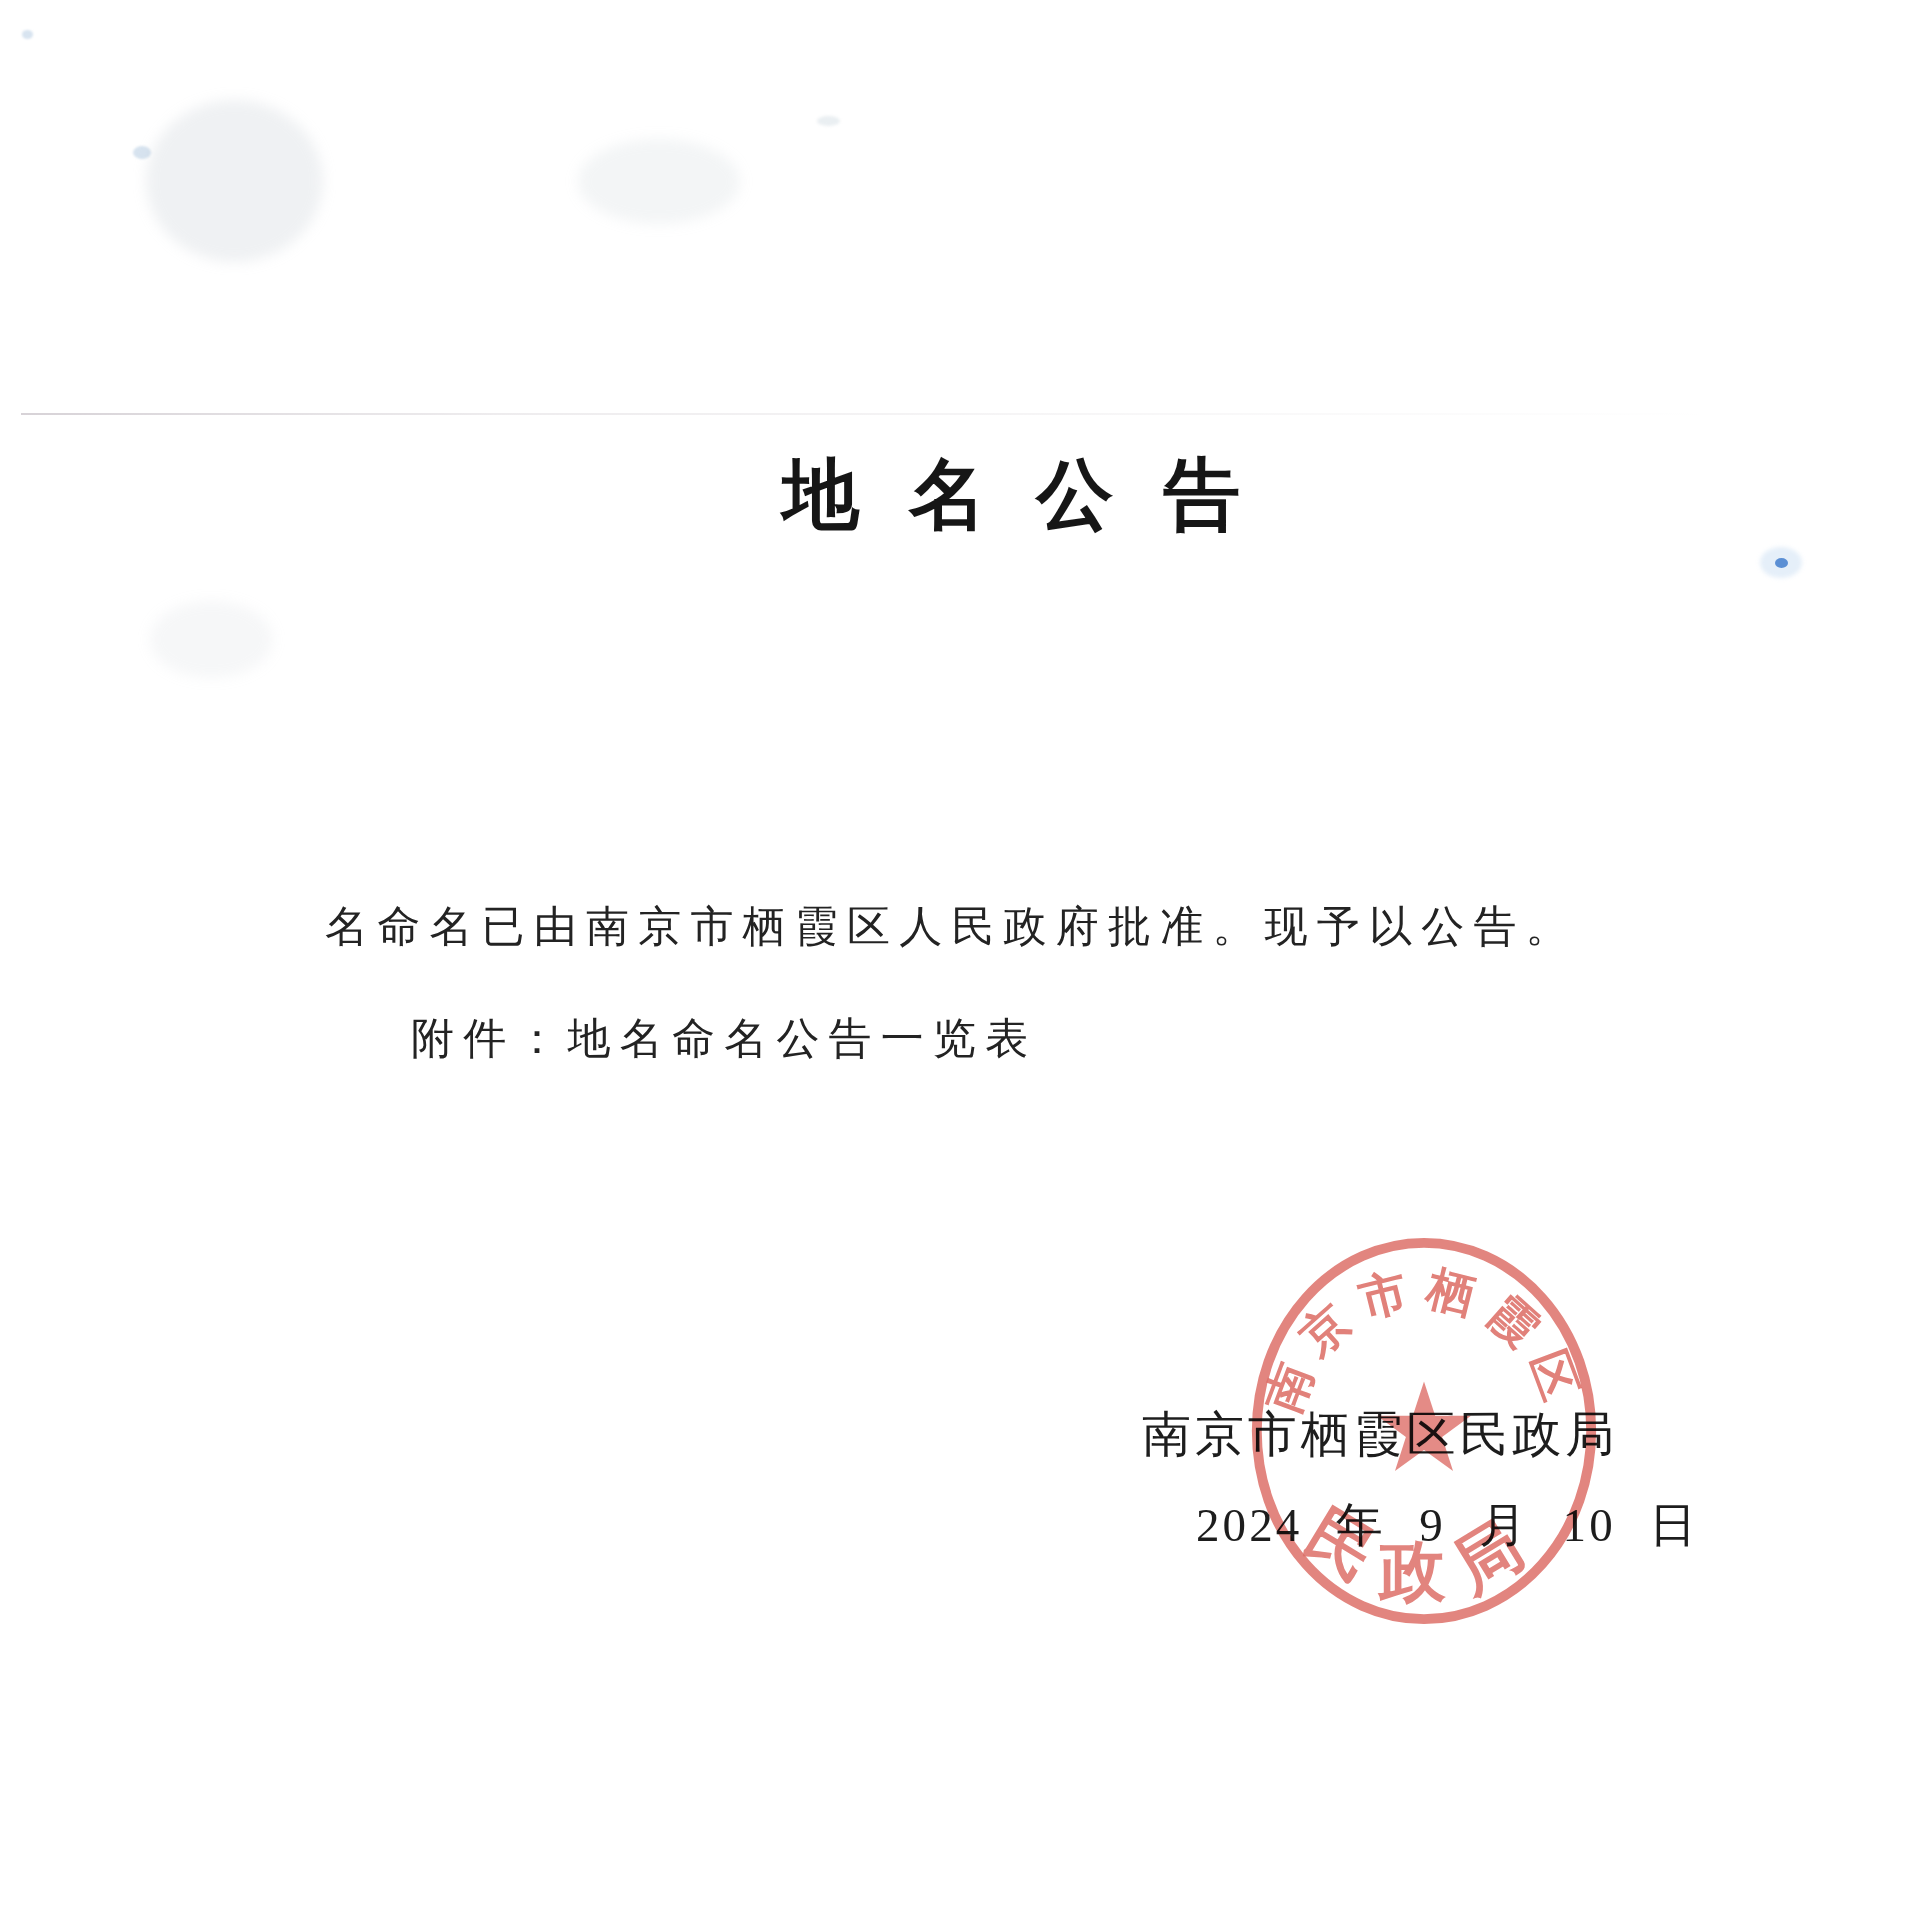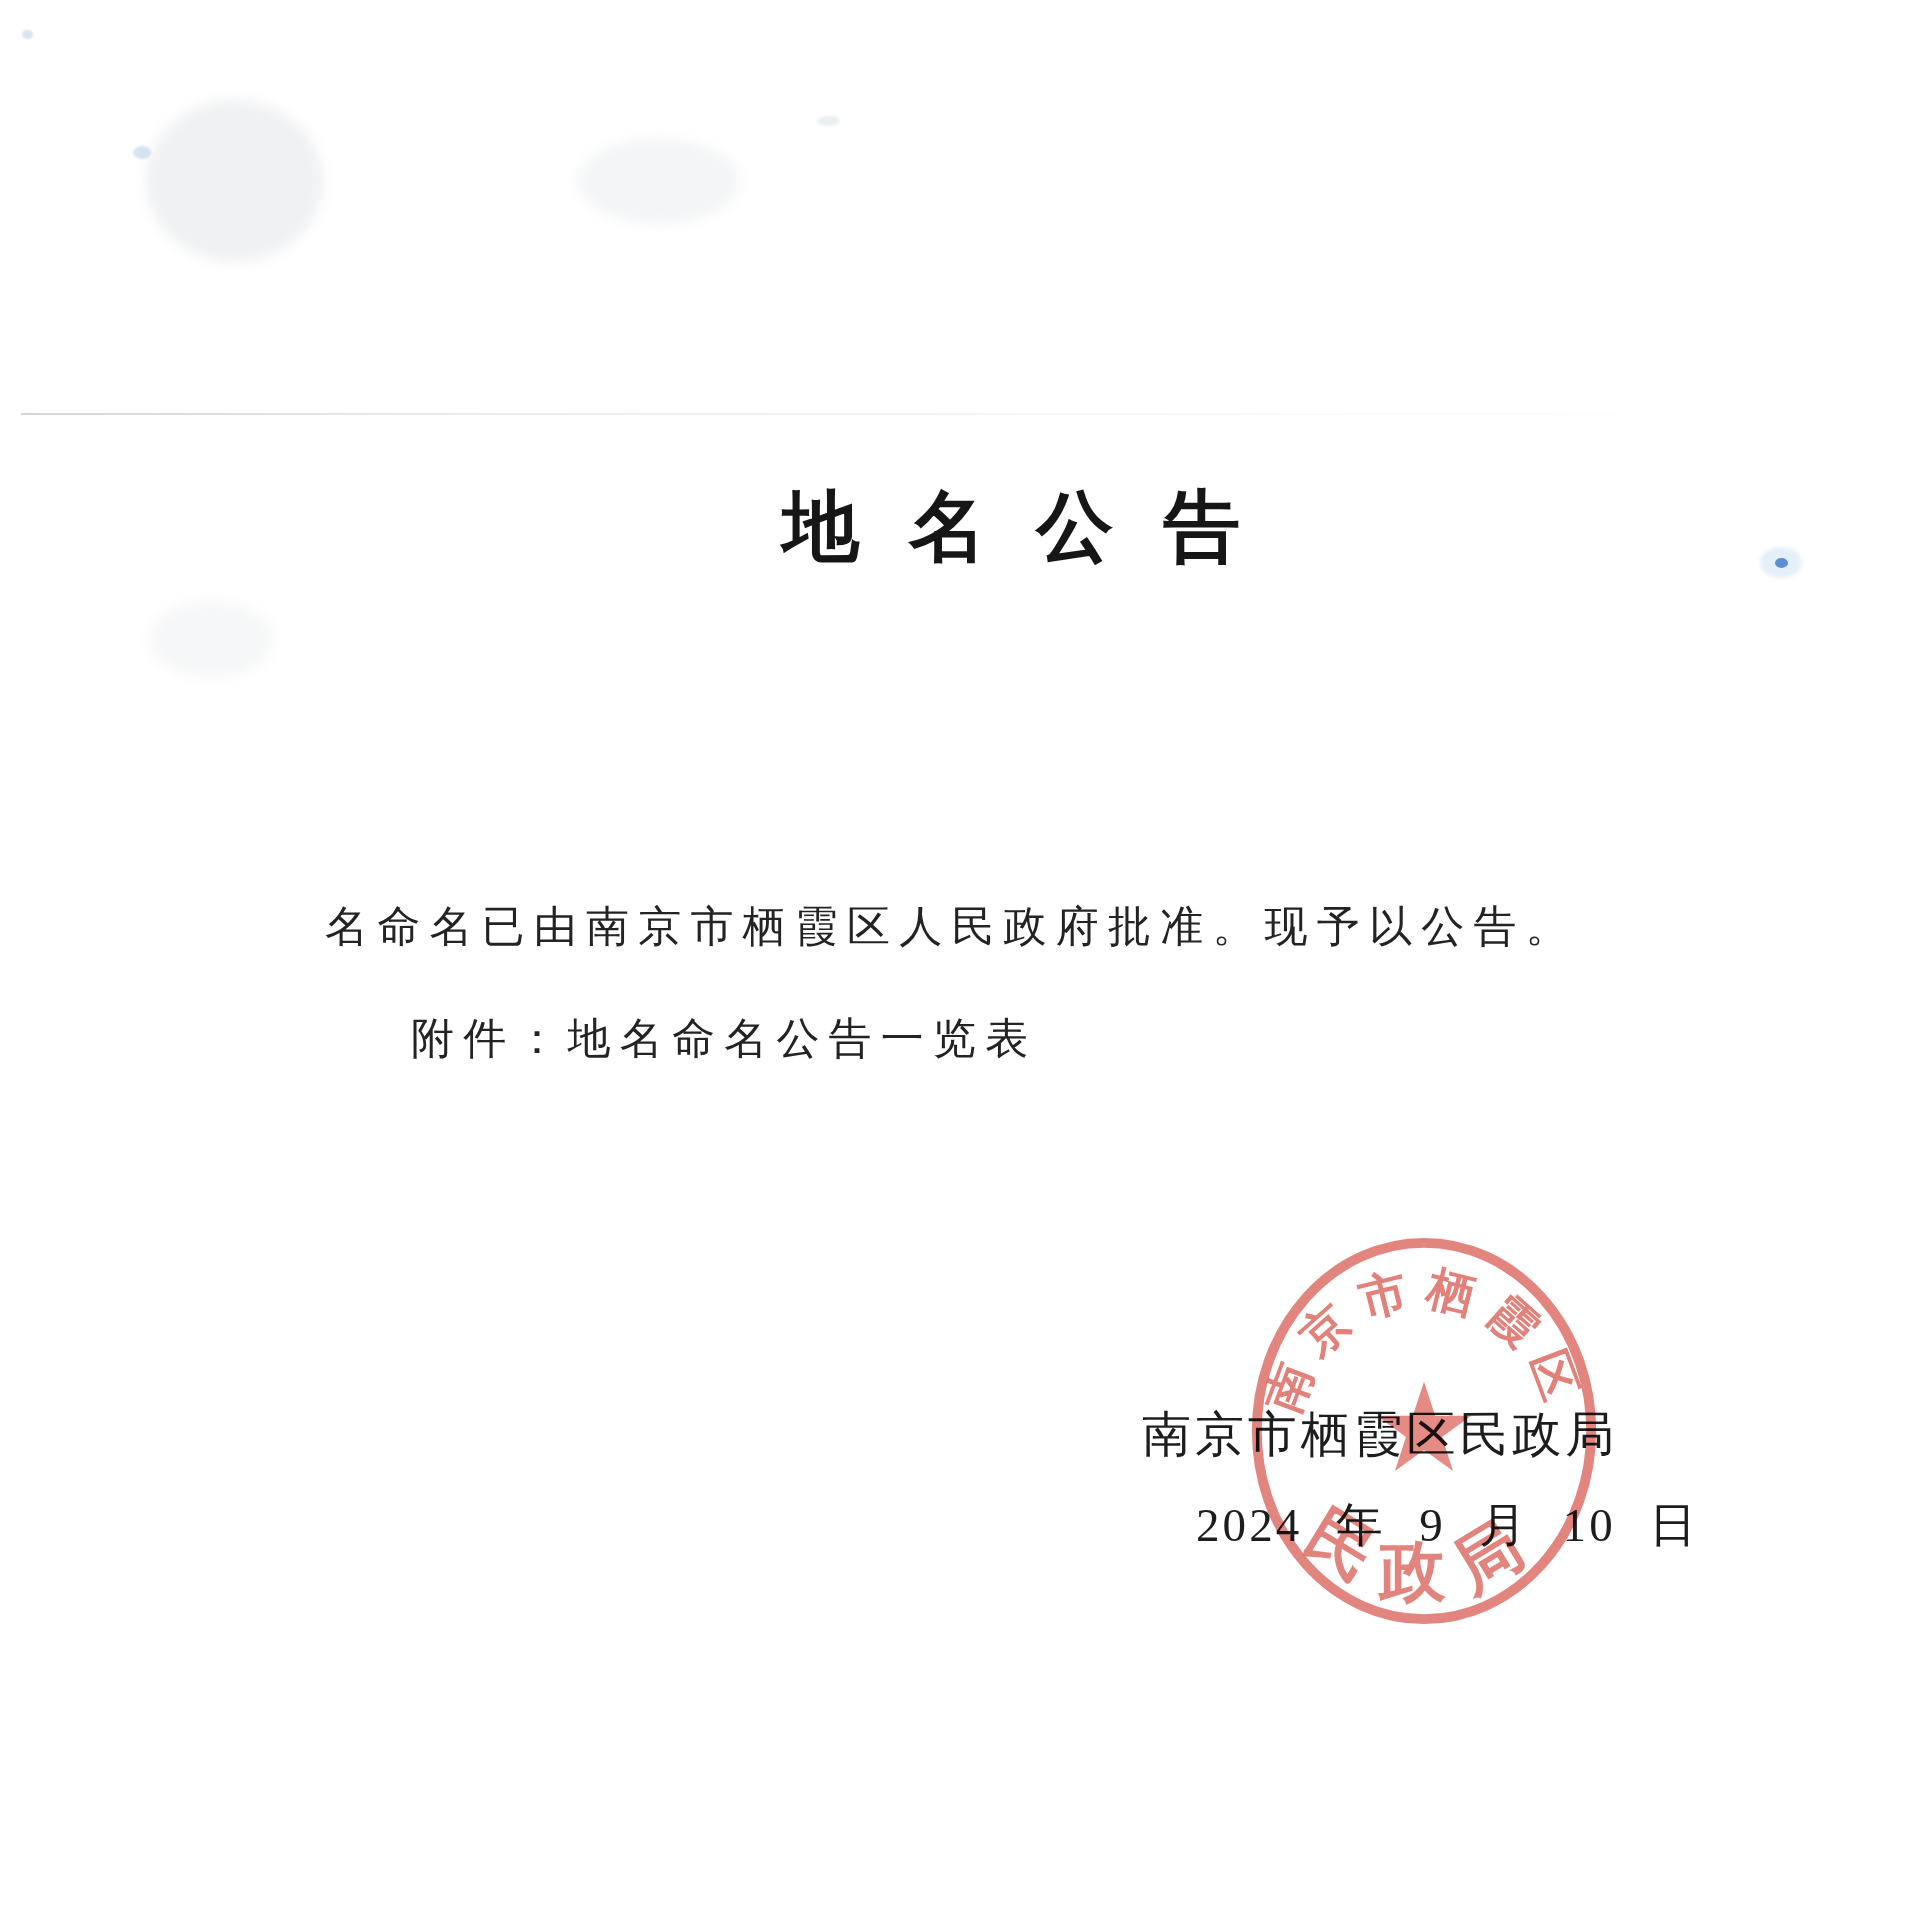--- a/index.html
+++ b/index.html
@@ -6,21 +6,21 @@
   .page{
     position:relative;
     width:1923px;height:2703px;
     background:#ffffff;
     overflow:hidden;
     font-family:"Liberation Serif","DejaVu Serif",serif;
     color:#1f1f1f;
   }
   .abs{position:absolute;}
   .doc-title{
-    top:476px;left:1019px;transform:translateX(-50%);
+    top:444px;left:1019px;transform:translateX(-50%);
     font-size:77px;font-weight:bold;letter-spacing:15.4px;
     white-space:nowrap;color:#161616;
   }
   .doc-number{
     top:616px;left:1005px;transform:translateX(-50%);
     font-size:39px;letter-spacing:3.9px;white-space:nowrap;color:#222;
   }
   .body-line{
     font-size:43px;letter-spacing:9.2px;white-space:nowrap;color:#232323;
   }

